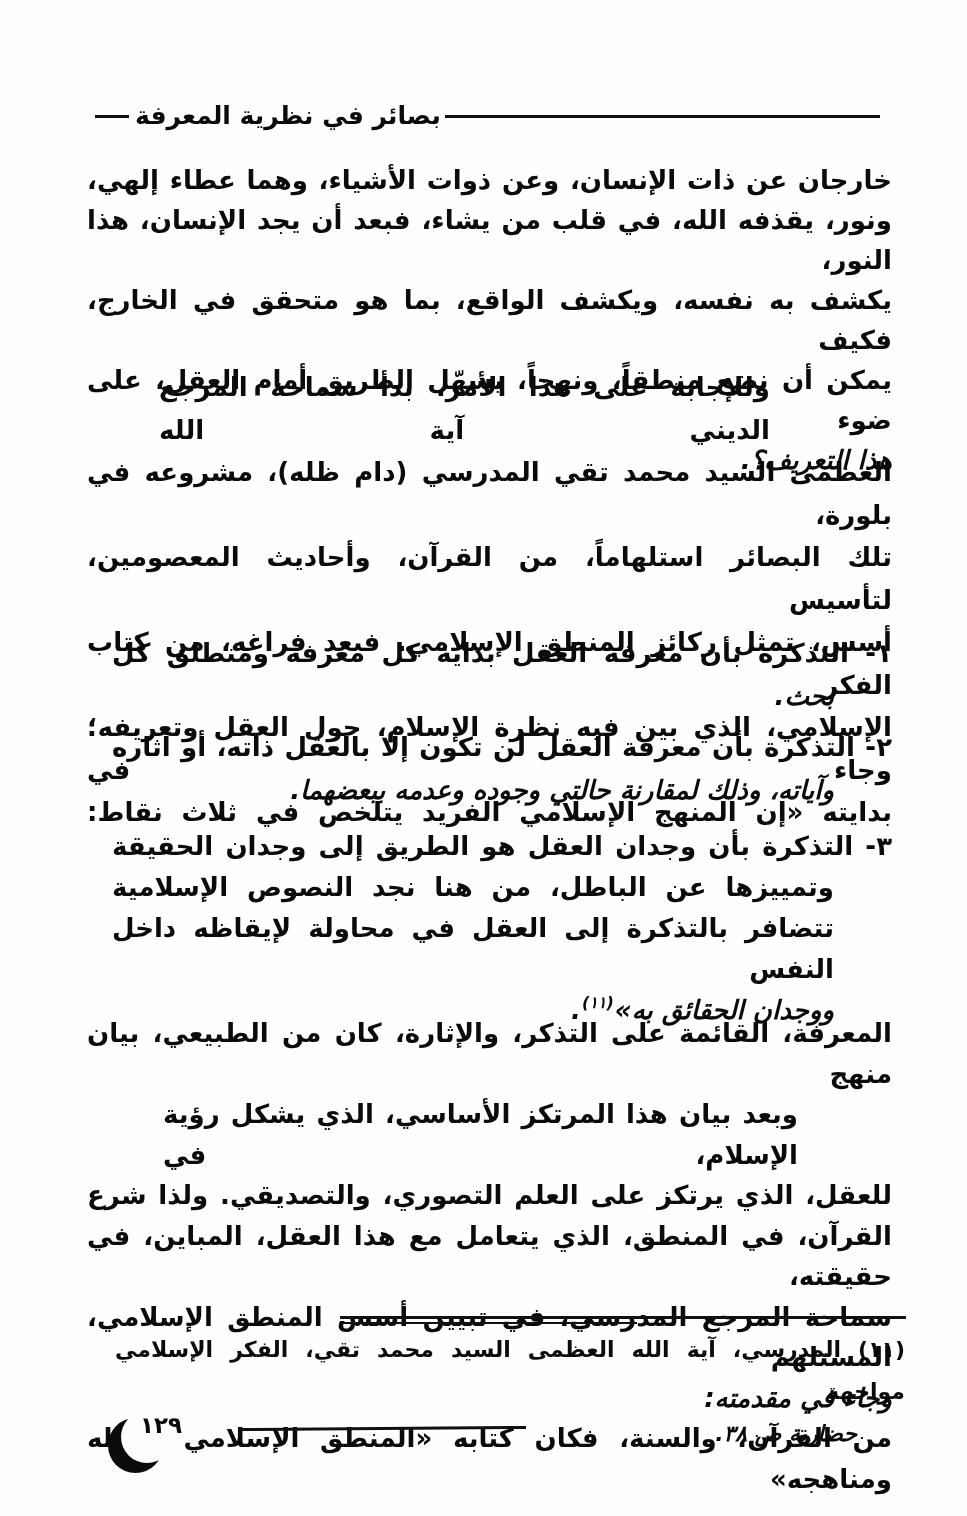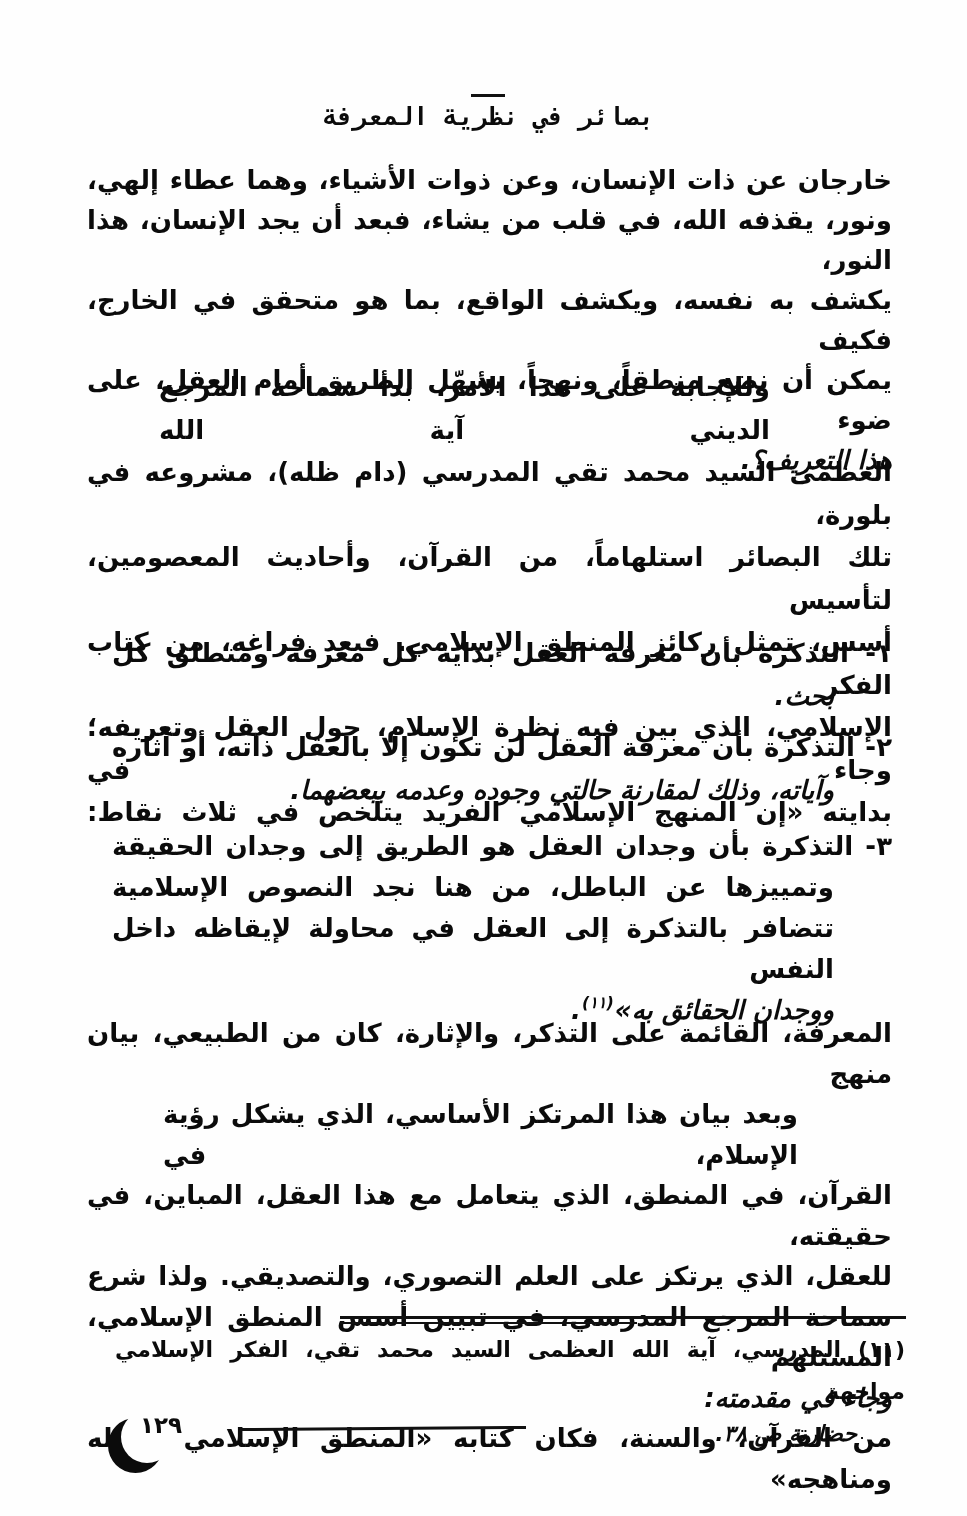--- a/index.html
+++ b/index.html
@@ -8,21 +8,21 @@
     width:967px;height:1516px;
     background:#fefefe;
     color:#0b0b0b;
     font-family:"DejaVu Sans", sans-serif;
     font-weight:700;
     overflow:hidden;
   }
   
   .header{
     position:absolute;top:94px;left:95px;right:87px;height:44px;
-    display:flex;flex-direction:column;align-items:center;direction:ltr;font-family:Liberation Mono, monospace;
+    display:flex;flex-direction:row;align-items:center;direction:ltr;
   }
   .hstub{width:34px;height:3px;background:#111;flex:0 0 auto;}
   .htitle{
     flex:0 0 auto;font-size:25px;line-height:44px;direction:rtl;
     padding:0 4px 0 6px;letter-spacing:0px;white-space:nowrap;
   }
   .hrule{flex:1 1 auto;height:3px;background:#111;}
   
   .block{
     position:absolute;right:75px;width:805px;direction:rtl;
@@ -98,22 +98,22 @@
     <div class="ln cont">وتمييزها عن الباطل، من هنا نجد النصوص الإسلامية</div>
     <div class="ln cont">تتضافر بالتذكرة إلى العقل في محاولة لإيقاظه داخل النفس</div>
     <div class="ln end cont">
       <span>ووجدان الحقائق به»</span><span class="supmark">(١١)</span><span>.</span>
     </div>
   </div>
 
   <div class="block p4">
     <div class="ln">المعرفة، القائمة على التذكر، والإثارة، كان من الطبيعي، بيان منهج</div>
     <div class="ln indent-p4">وبعد بيان هذا المرتكز الأساسي، الذي يشكل رؤية الإسلام، في</div>
+    <div class="ln">للعقل، الذي يرتكز على العلم التصوري، والتصديقي. ولذا شرع</div>
     <div class="ln">القرآن، في المنطق، الذي يتعامل مع هذا العقل، المباين، في حقيقته،</div>
-    <div class="ln">للعقل، الذي يرتكز على العلم التصوري، والتصديقي. ولذا شرع</div>
     <div class="ln">سماحة المرجع المدرسي، في تبيين أسس المنطق الإسلامي، المستلهم</div>
     <div class="ln end">وجاء في مقدمته:</div>
     <div class="ln">من القرآن، والسنة، فكان كتابه «المنطق الإسلامي أصوله ومناهجه»</div>
   </div>
 
   <div class="fnsep"></div>
   <div class="fnsep2"></div>
 
   <div class="fn">
     <div class="ln">(١١) المدرسي، آية الله العظمى السيد محمد تقي، الفكر الإسلامي مواجهة</div>

